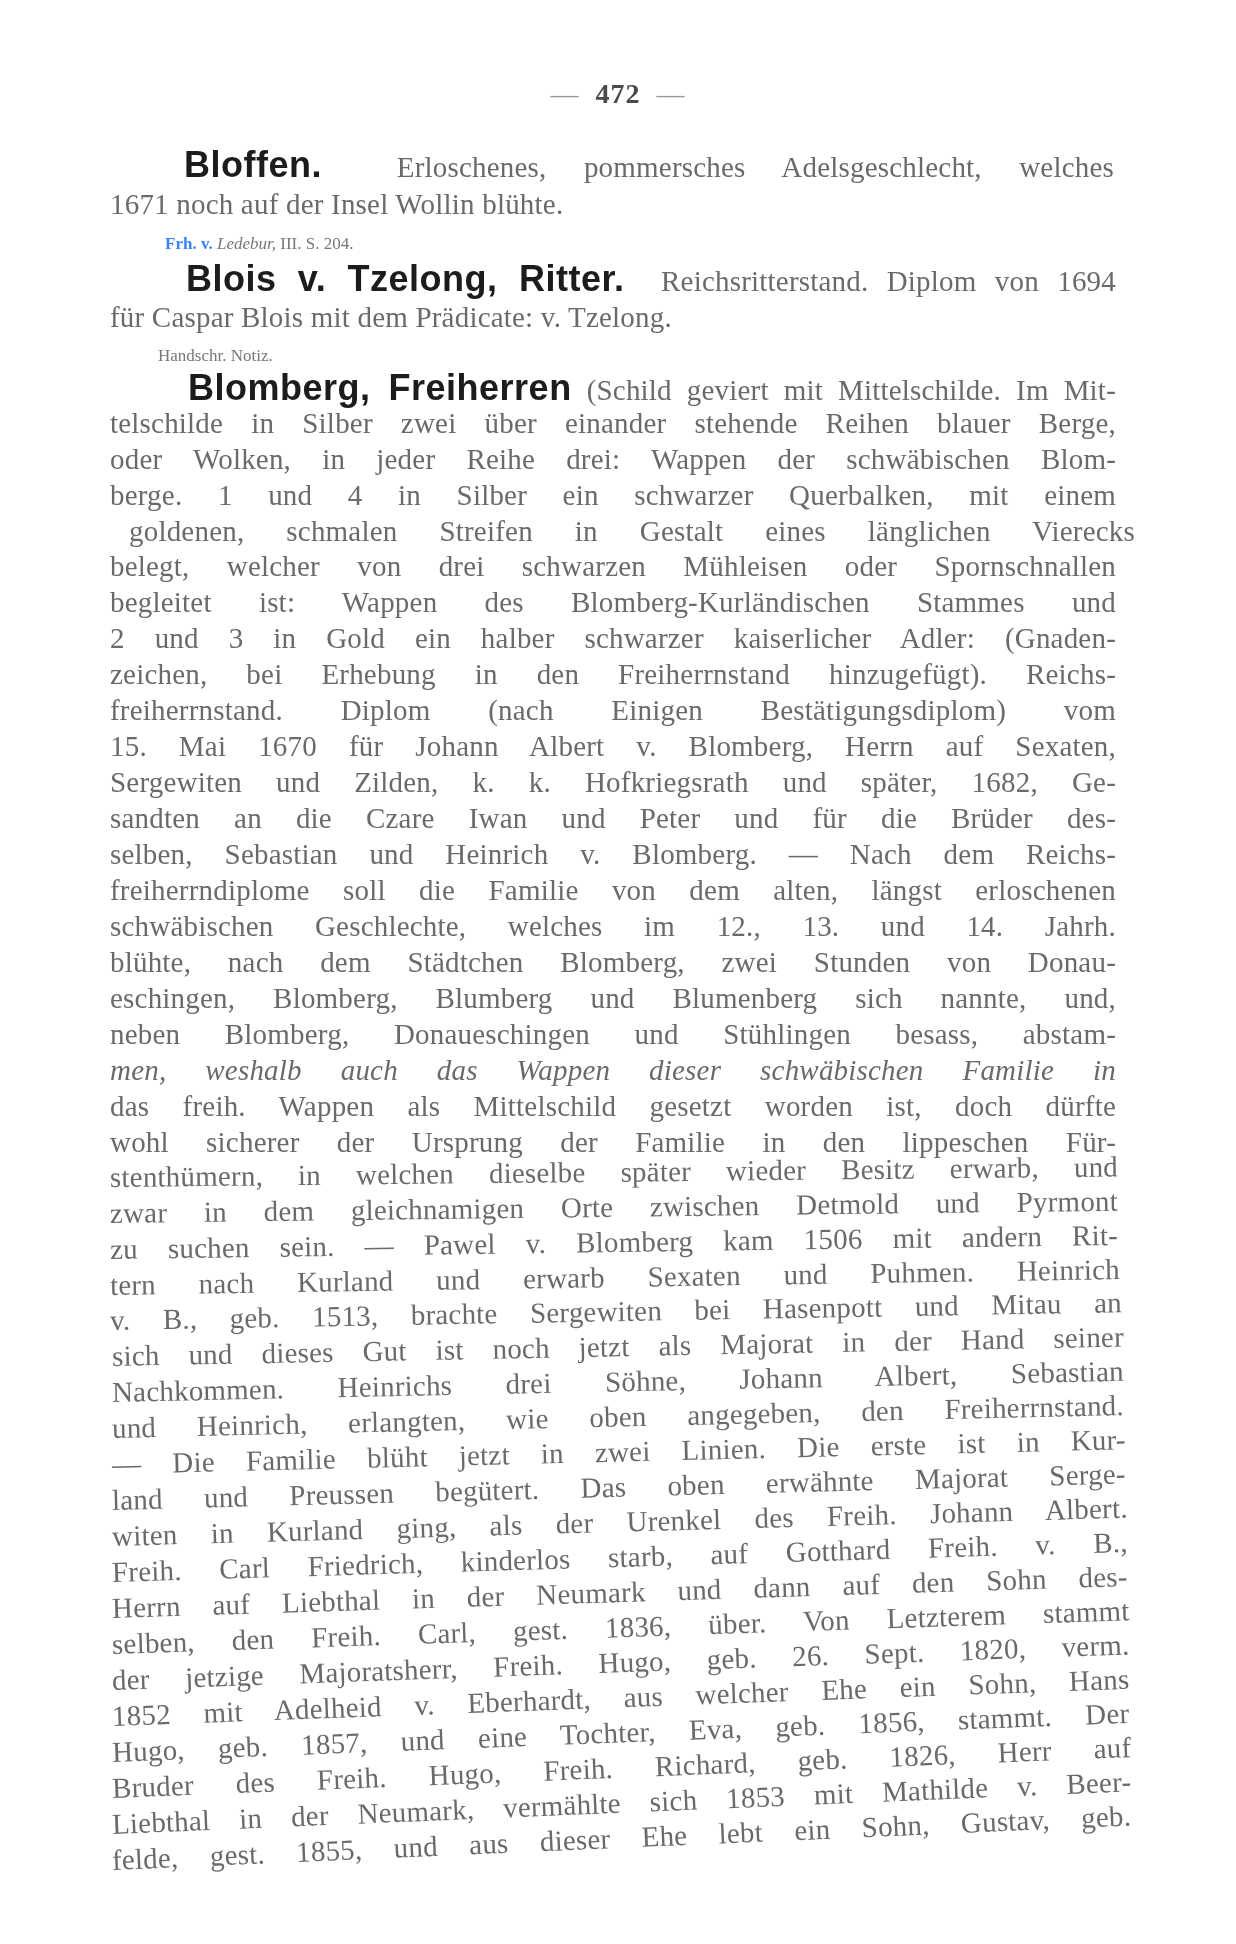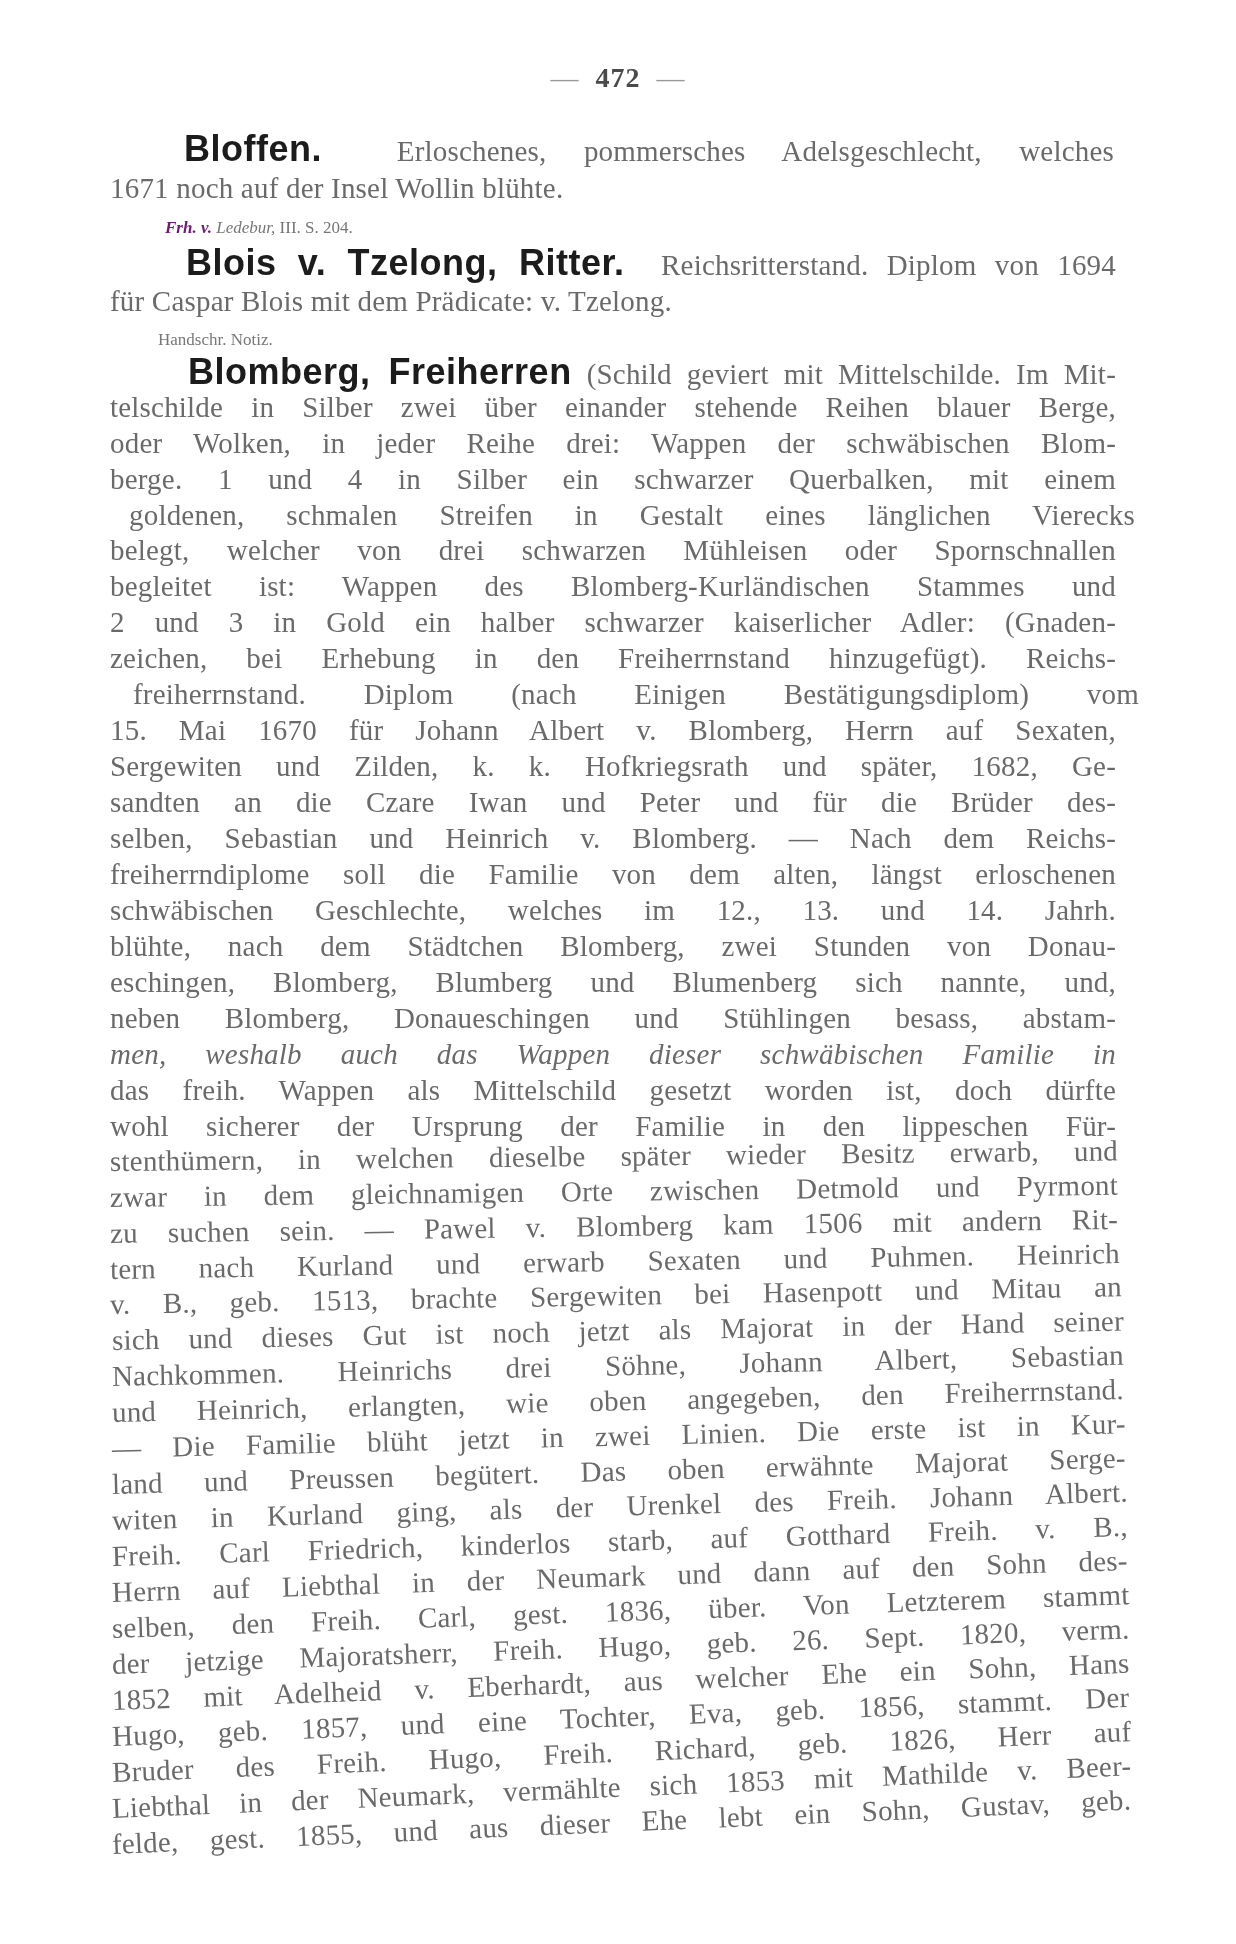--- a/index.html
+++ b/index.html
@@ -1,18 +1,18 @@
 <!DOCTYPE html>
 <html><head>
 <meta charset="utf-8">
 <style>
   html, body { margin: 0; padding: 0; background: #ffffff; }
   body { width: 1236px; height: 1944px; position: relative; overflow: hidden; }
   .page {
-    position: absolute; left: 0; top: 0; width: 1236px; height: 1540px;
+    position: absolute; left: 0; top: 16px; width: 1236px; height: 1540px;
     background: #ffffff;
     font-family: "Liberation Serif", "DejaVu Serif", serif;
     color: #6a6a6a;
   }
   .pagenum {
     position: absolute; top: 62px; left: 0; width: 1236px; text-align: center;
     font-size: 28px; font-weight: bold; color: #4a4a4a;
     letter-spacing: 1px;
   }
   .pagenum .dash { font-weight: normal; color: #9a9a9a; margin: 0 16px; }
@@ -26,21 +26,21 @@
   .head {
     font-family: "Liberation Sans", "DejaVu Sans", sans-serif;
     font-weight: bold; color: #1c1c1c; font-size: 36px;
     letter-spacing: 0.5px;
   }
   .src {
     position: absolute; white-space: nowrap;
     font-size: 17px; line-height: 22px; color: #777;
   }
   .src .auth { font-style: italic; }
-  .src .lead { font-weight: bold; font-style: italic; color: #701a75; }
+  .src .lead { font-weight: bold; color: #3b82f6; }
 </style>
 </head>
 <body>
 
 <div class="page">
 
   <div class="pagenum">
     <span class="dash">—</span><span>472</span><span class="dash">—</span>
   </div>
 
@@ -59,21 +59,21 @@
   <div>
     <div class="line just" style="left:188px; top:354px; width:928px;"><span class="head">Blomberg, Freiherren</span> <span>(Schild geviert mit Mittelschilde. Im Mit-</span></div>
     <div class="line just" style="left:110px; top:389px; width:1006px;">telschilde in Silber zwei über einander stehende Reihen blauer Berge,</div>
     <div class="line just" style="left:110px; top:425px; width:1006px;">oder Wolken, in jeder Reihe drei: Wappen der schwäbischen Blom-</div>
     <div class="line just" style="left:110px; top:461px; width:1006px;">berge. 1 und 4 in Silber ein schwarzer Querbalken, mit einem</div>
     <div class="line just" style="left:110px; top:497px; width:1006px;margin-left:19px;">goldenen, schmalen Streifen in Gestalt eines länglichen Vierecks</div>
     <div class="line just" style="left:110px; top:532px; width:1006px;">belegt, welcher von drei schwarzen Mühleisen oder Spornschnallen</div>
     <div class="line just" style="left:110px; top:568px; width:1006px;">begleitet ist: Wappen des Blomberg-Kurländischen Stammes und</div>
     <div class="line just" style="left:110px; top:604px; width:1006px;">2 und 3 in Gold ein halber schwarzer kaiserlicher Adler: (Gnaden-</div>
     <div class="line just" style="left:110px; top:640px; width:1006px;">zeichen, bei Erhebung in den Freiherrnstand hinzugefügt). Reichs-</div>
-    <div class="line just" style="left:110px; top:676px; width:1006px;margin-left:23px;">freiherrnstand. Diplom (nach Einigen Bestätigungsdiplom) vom</div>
+    <div class="line just" style="left:110px; top:676px; width:1006px;">freiherrnstand. Diplom (nach Einigen Bestätigungsdiplom) vom</div>
     <div class="line just" style="left:110px; top:712px; width:1006px;">15. Mai 1670 für Johann Albert v. Blomberg, Herrn auf Sexaten,</div>
     <div class="line just" style="left:110px; top:748px; width:1006px;">Sergewiten und Zilden, k. k. Hofkriegsrath und später, 1682, Ge-</div>
     <div class="line just" style="left:110px; top:784px; width:1006px;">sandten an die Czare Iwan und Peter und für die Brüder des-</div>
     <div class="line just" style="left:110px; top:820px; width:1006px;">selben, Sebastian und Heinrich v. Blomberg. — Nach dem Reichs-</div>
     <div class="line just" style="left:110px; top:856px; width:1006px;">freiherrndiplome soll die Familie von dem alten, längst erloschenen</div>
     <div class="line just" style="left:110px; top:892px; width:1006px;">schwäbischen Geschlechte, welches im 12., 13. und 14. Jahrh.</div>
     <div class="line just" style="left:110px; top:928px; width:1006px;">blühte, nach dem Städtchen Blomberg, zwei Stunden von Donau-</div>
     <div class="line just" style="left:110px; top:964px; width:1006px;">eschingen, Blomberg, Blumberg und Blumenberg sich nannte, und,</div>
     <div class="line just" style="left:110px; top:1000px; width:1006px;">neben Blomberg, Donaueschingen und Stühlingen besass, abstam-</div>
     <div class="line just" style="left:110px; top:1036px; width:1006px;font-style:italic;">men, weshalb auch das Wappen dieser schwäbischen Familie in</div>

